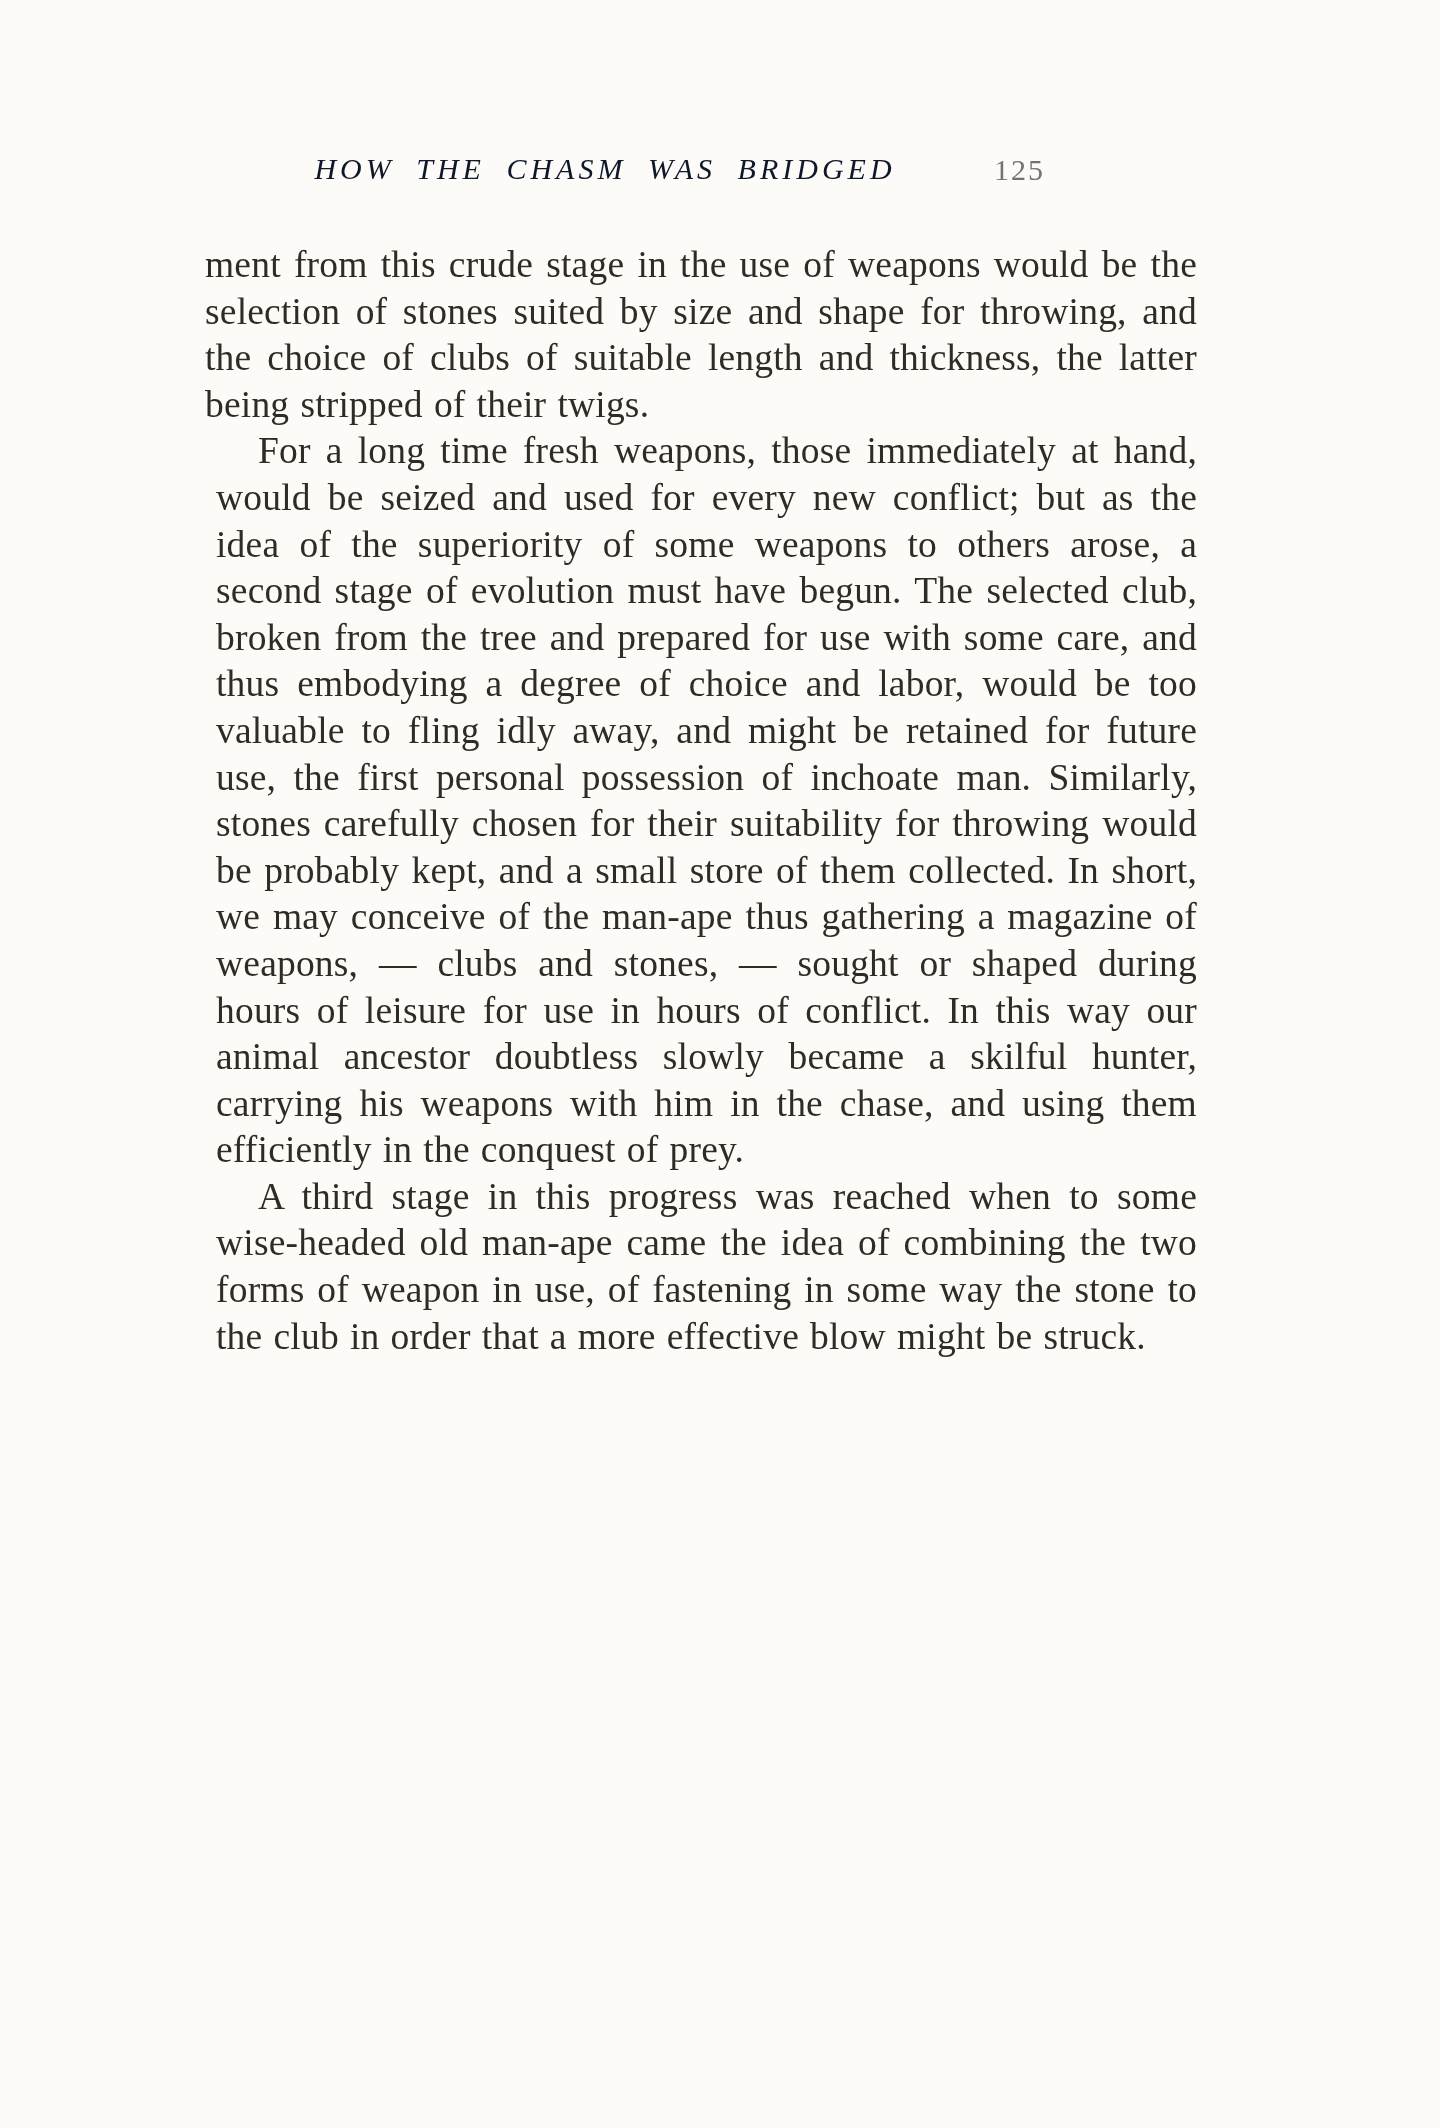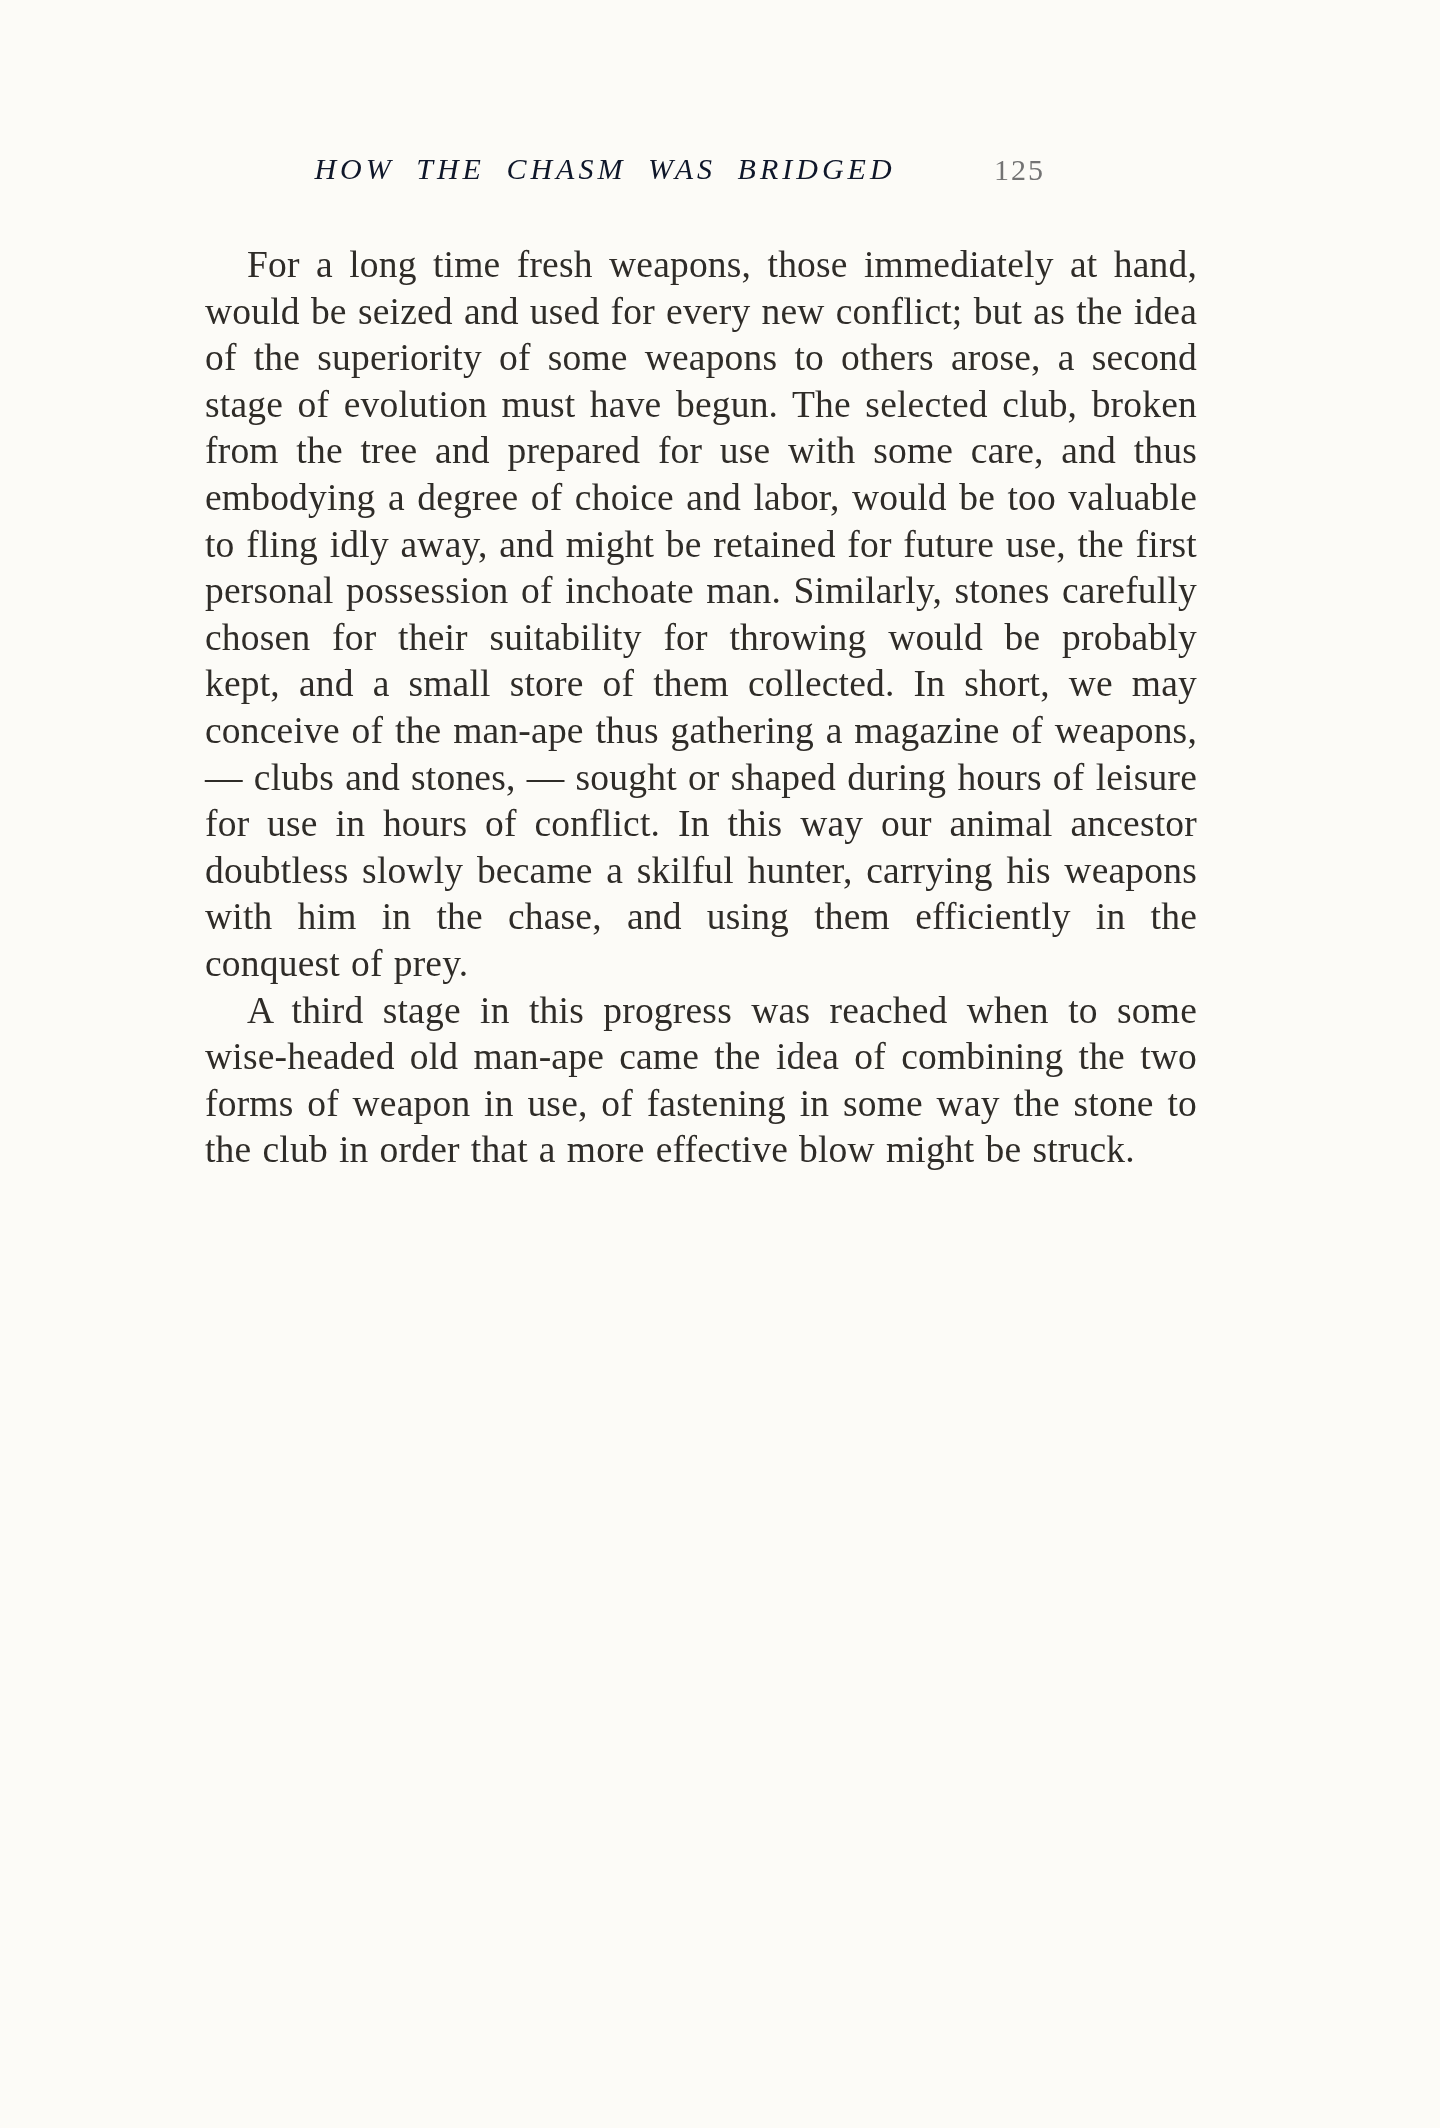--- a/index.html
+++ b/index.html
@@ -52,30 +52,32 @@
     text-justify: inter-word;
     letter-spacing: 0.2px;
     word-spacing: 1.5px;
   }
   .body-text p {
     margin: 0;
     padding: 0;
   }
   .body-text p.indent {
     text-indent: 42px;
+    margin-left: 11px;
   }
 </style>
 </head>
 <body>
 
 <div class="page">
 
   <div class="header">
     <div class="running-title">HOW THE CHASM WAS BRIDGED</div>
     <div class="page-number">125</div>
   </div>
 
   <div class="body-text">
+    <p>ment from this crude stage in the use of weapons would be the selection of stones suited by size and shape for throwing, and the choice of clubs of suitable length and thickness, the latter being stripped of their twigs.</p>
     <p class="indent">For a long time fresh weapons, those immediately at hand, would be seized and used for every new conflict; but as the idea of the superiority of some weapons to others arose, a second stage of evolution must have begun. The selected club, broken from the tree and prepared for use with some care, and thus embodying a degree of choice and labor, would be too valuable to fling idly away, and might be retained for future use, the first personal possession of inchoate man. Similarly, stones carefully chosen for their suitability for throwing would be probably kept, and a small store of them collected. In short, we may conceive of the man-ape thus gathering a magazine of weapons, — clubs and stones, — sought or shaped during hours of leisure for use in hours of conflict. In this way our animal ancestor doubtless slowly became a skilful hunter, carrying his weapons with him in the chase, and using them efficiently in the conquest of prey.</p>
     <p class="indent">A third stage in this progress was reached when to some wise-headed old man-ape came the idea of combining the two forms of weapon in use, of fastening in some way the stone to the club in order that a more effective blow might be struck.</p>
   </div>
 
 </div>
 
 </body></html>

